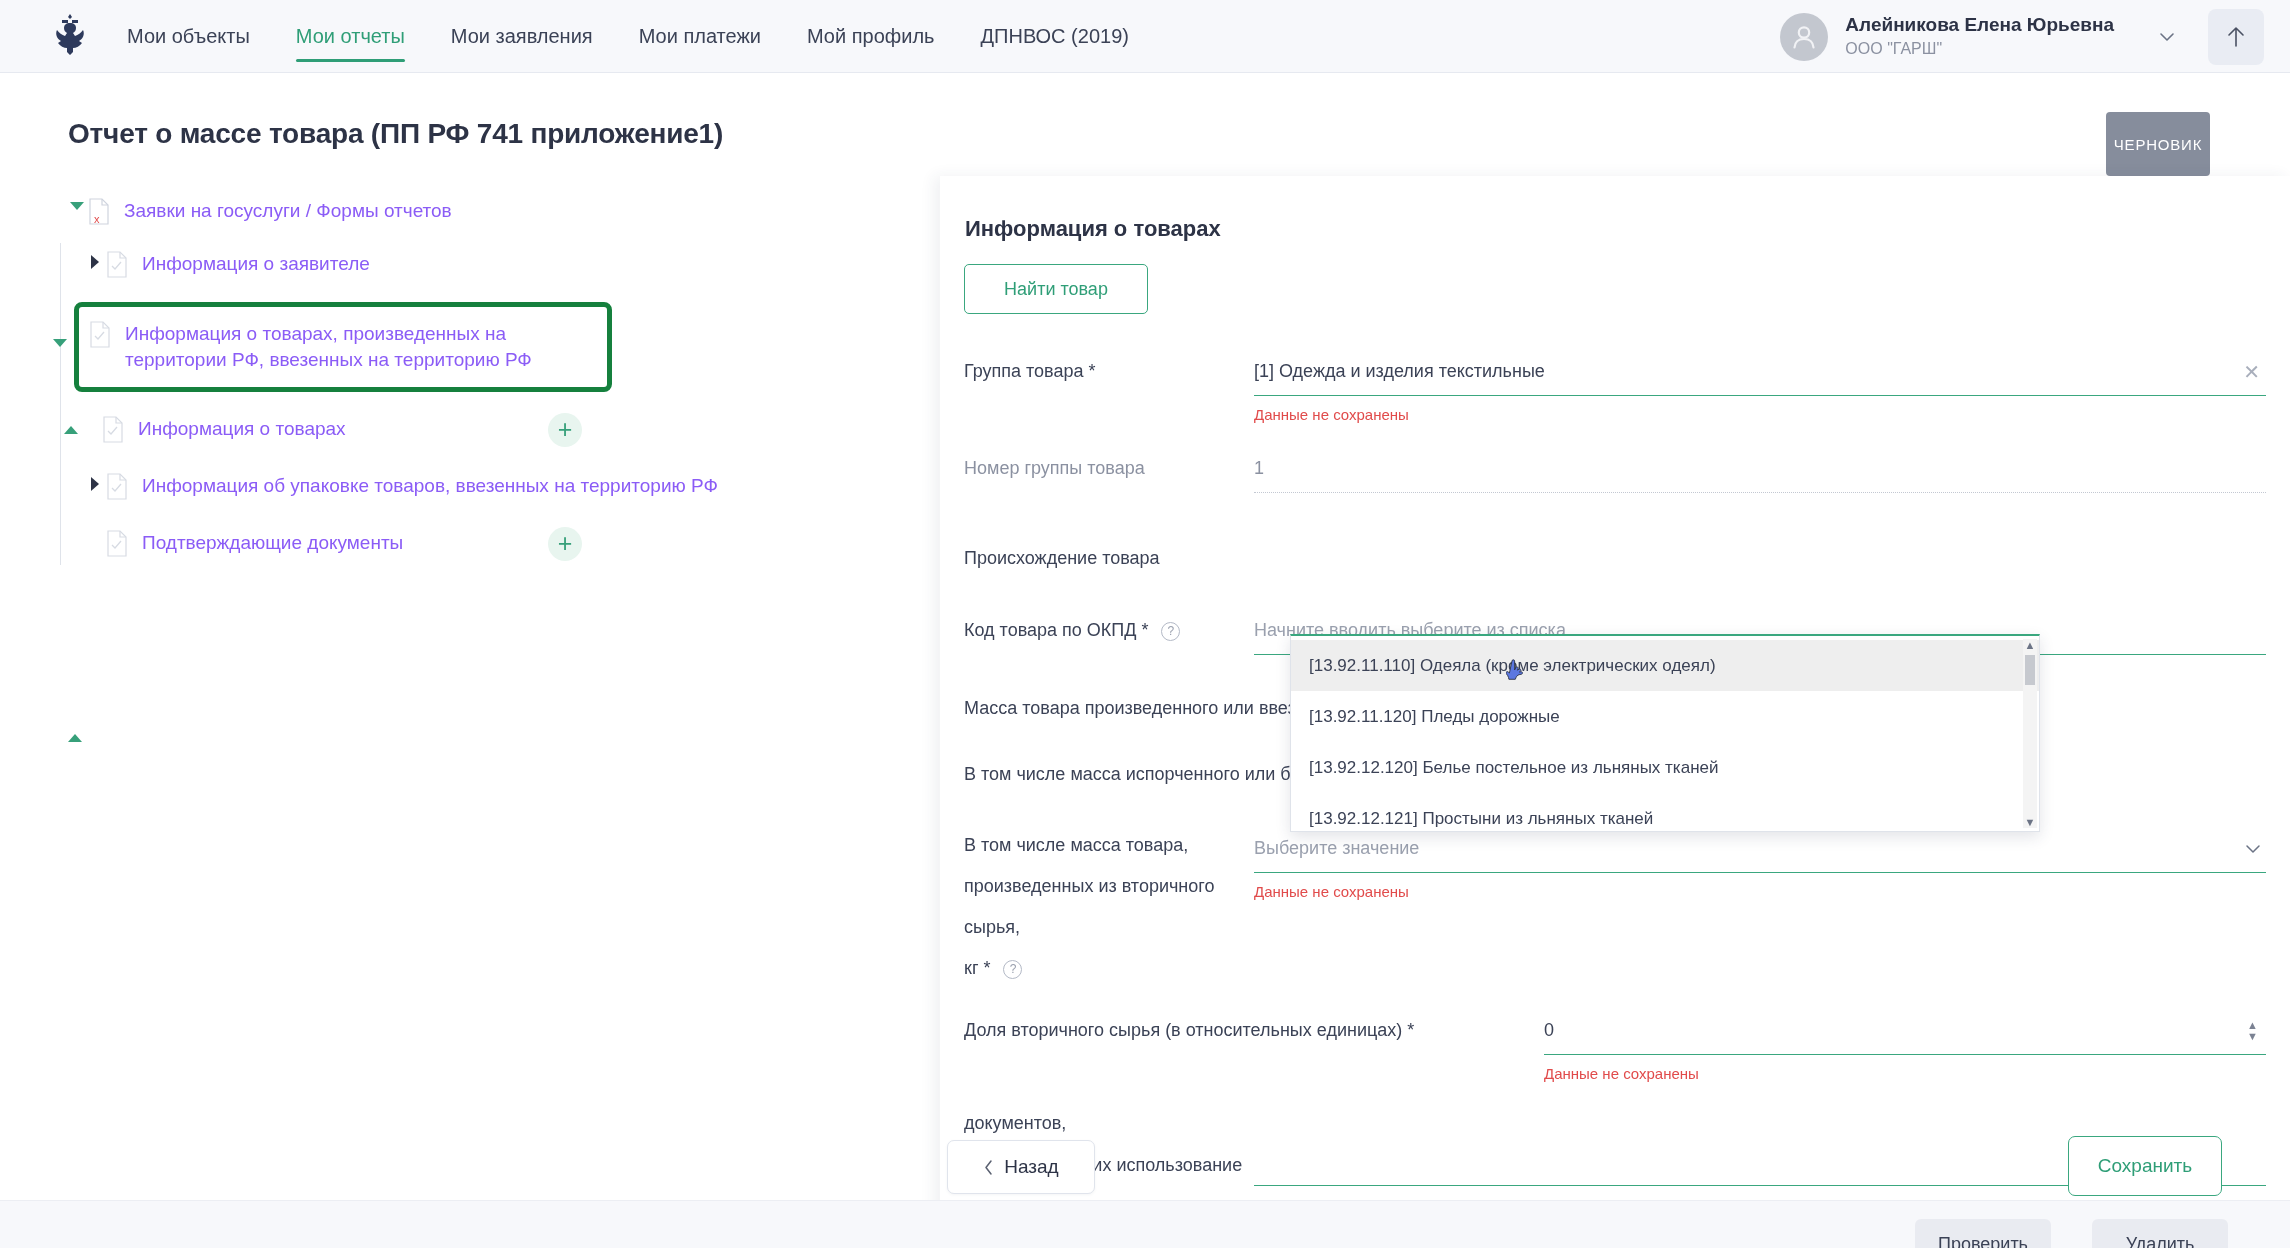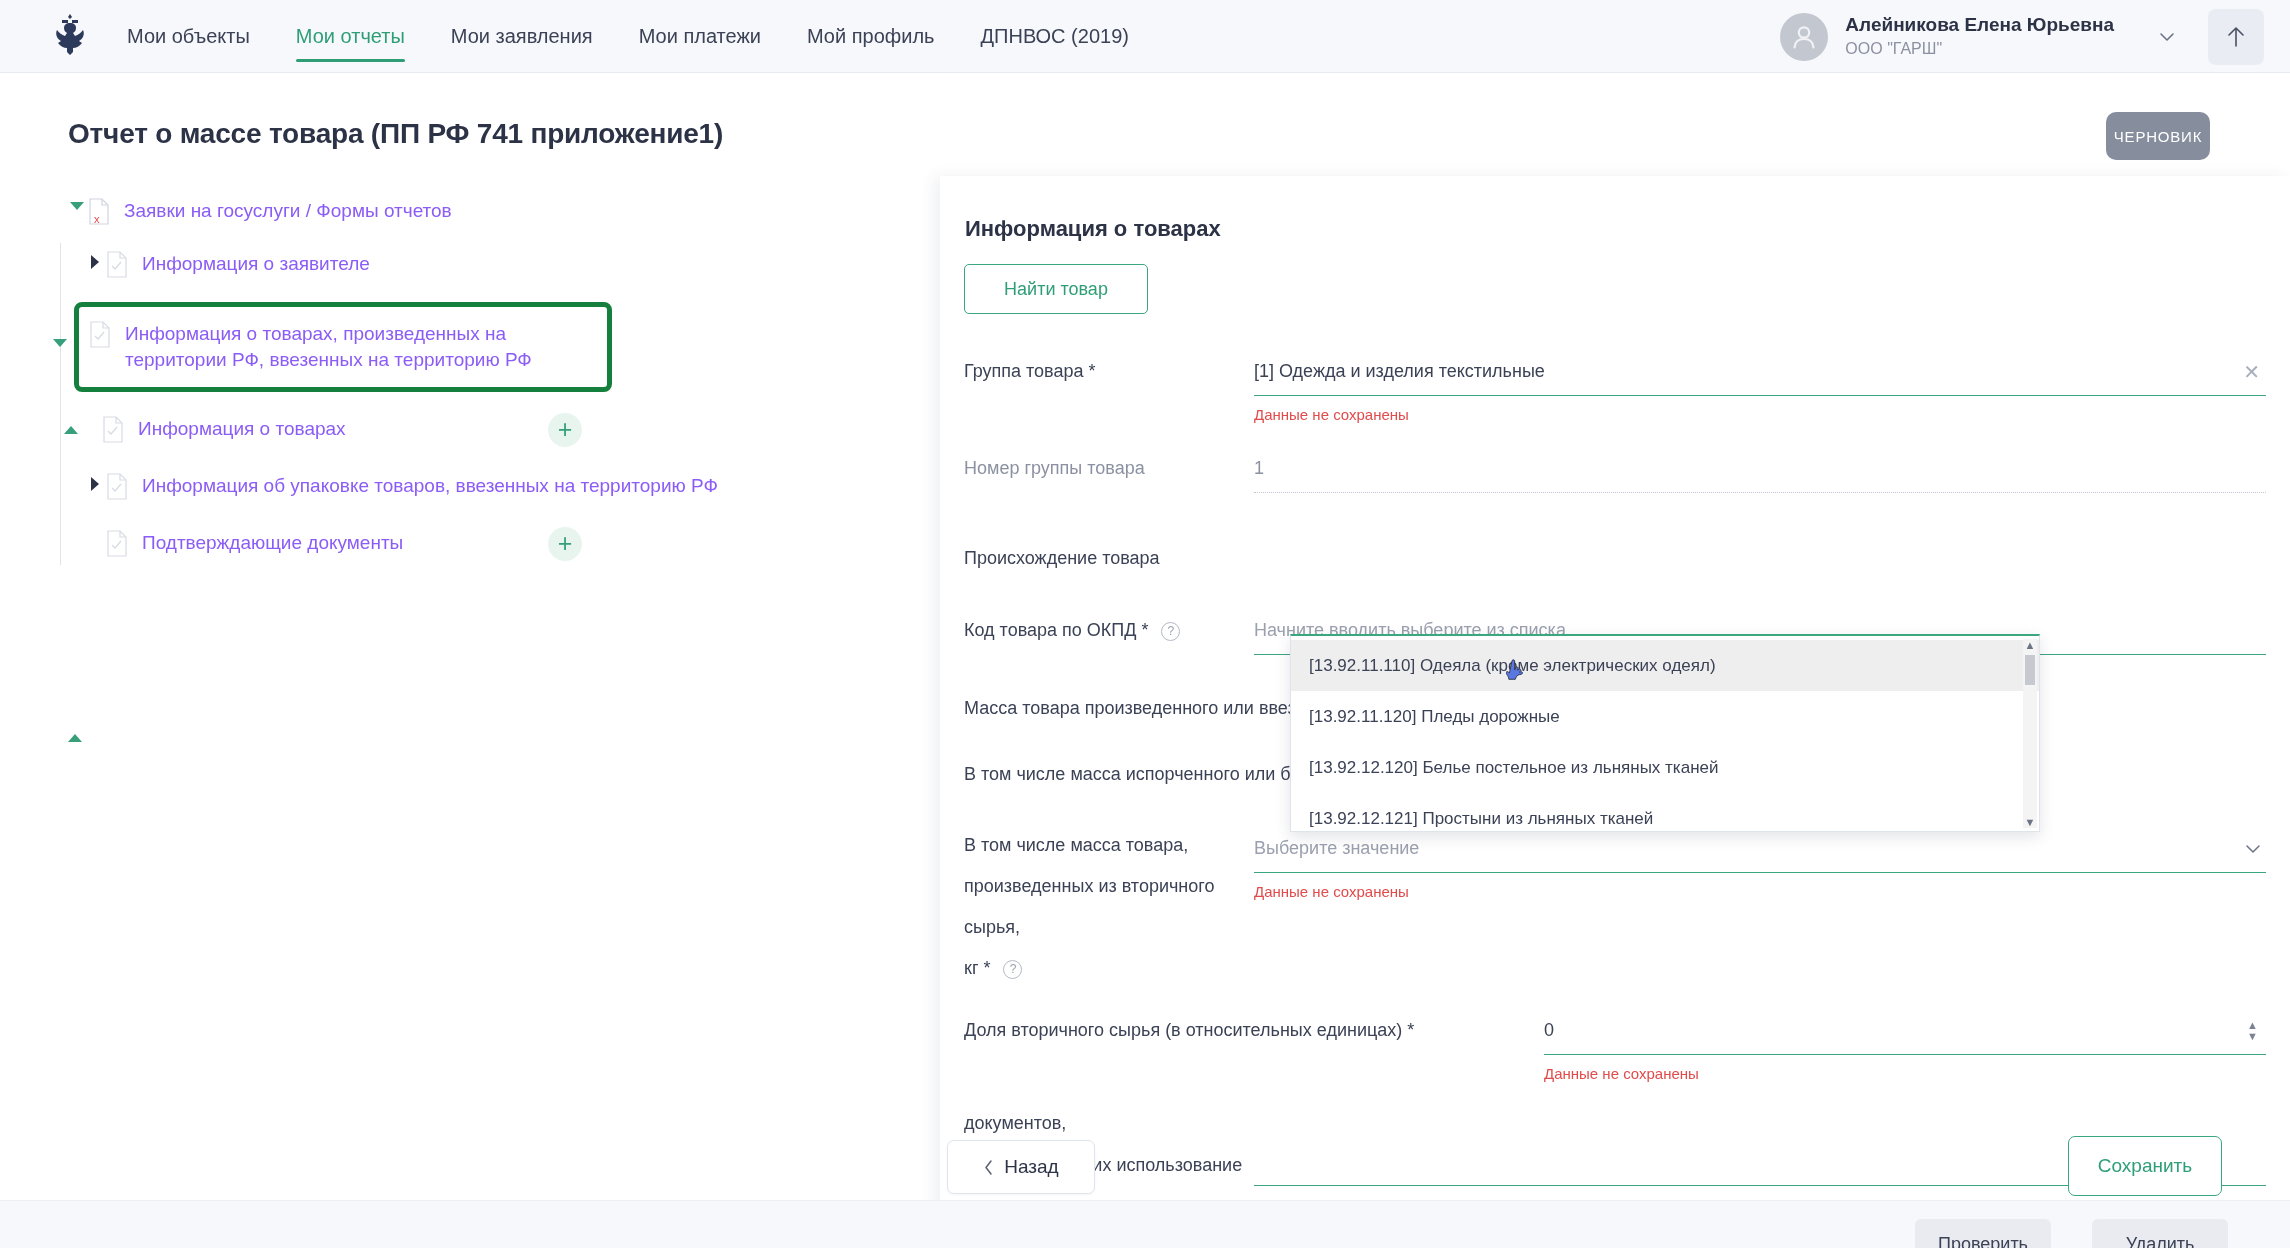--- a/index.html
+++ b/index.html
@@ -53,21 +53,21 @@
     display:flex; align-items:center; justify-content:center; cursor:pointer; flex:none;
   }
 
   
   .page-title {
     position:absolute; left:68px; top:118px;
     font-size:28px; font-weight:bold; color:#2d3346; letter-spacing:-0.2px;
   }
   .draft-badge {
     position:absolute; right:80px; top:112px;
-    width:104px; height:48px; border-radius:10px; background:#868d9c;
+    width:104px; height:64px; border-radius:4px; background:#868d9c;
     color:#ffffff; font-size:15px; letter-spacing:0.8px;
     display:flex; align-items:center; justify-content:center;margin-left:8px;
   }
 
   
   .tree { position:absolute; left:0px; top:190px; width:940px; }
   .tree-row {
     position:relative; display:flex; align-items:flex-start;
     min-height:40px; padding:8px 0;
   }

